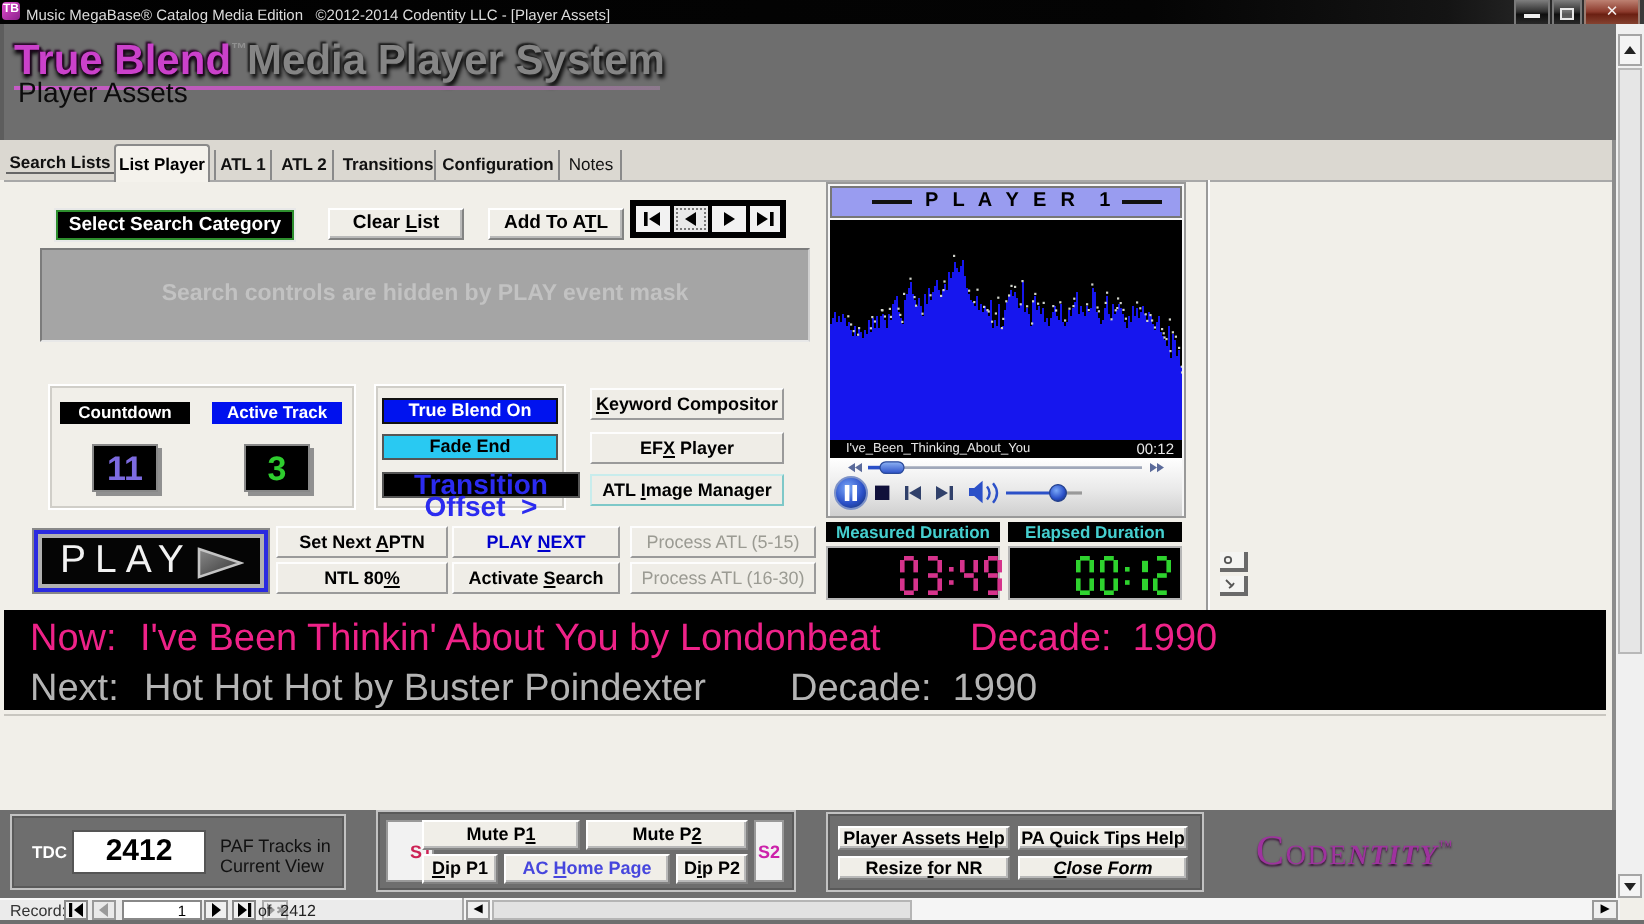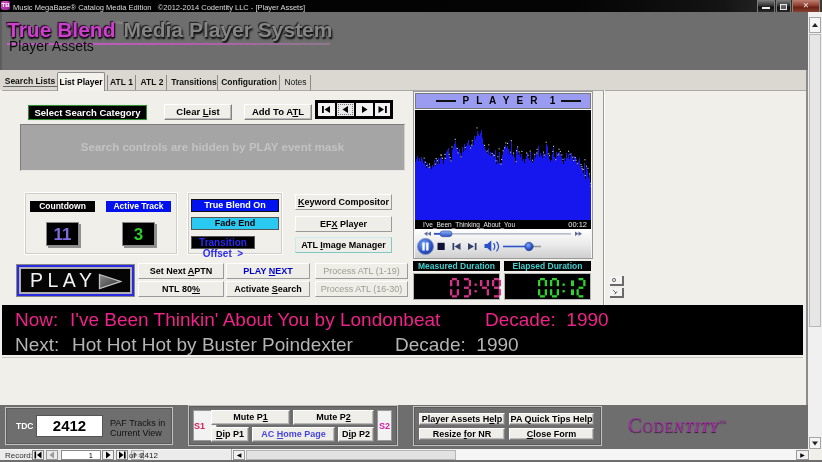--- a/index.html
+++ b/index.html
@@ -77,21 +77,21 @@
 
 <div class="abs" style="left:24px;top:192px;width:154px;height:63px;border:1px solid #fff;box-shadow:0 0 0 1px #d0cec8 inset;"></div>
 <div class="abs" style="left:30px;top:201px;width:65px;height:11px;background:#000;color:#fff;font-size:8.5px;font-weight:bold;text-align:center;line-height:11px;">Countdown</div>
 <div class="abs" style="left:106px;top:201px;width:65px;height:11px;background:#0011ee;color:#fff;font-size:8.5px;font-weight:bold;text-align:center;line-height:11px;">Active Track</div>
 <div class="abs" style="left:46px;top:222px;width:33px;height:24px;background:#000;border:1px solid #888;box-shadow:2px 2px 0 #909090;color:#7d6be0;font-size:17px;font-weight:bold;text-align:center;line-height:23px;">11</div>
 <div class="abs" style="left:122px;top:222px;width:33px;height:24px;background:#000;border:1px solid #888;box-shadow:2px 2px 0 #909090;color:#2ecc2e;font-size:17px;font-weight:bold;text-align:center;line-height:23px;">3</div>
 
 <div class="abs" style="left:187px;top:192px;width:96px;height:63px;border:1px solid #fff;box-shadow:0 0 0 1px #d0cec8 inset;"></div>
 <div class="abs" style="left:191px;top:199px;width:88px;height:13px;background:#0013ef;border:1px solid #111;color:#fff;font-size:9px;font-weight:bold;text-align:center;line-height:11px;">True Blend On</div>
 <div class="abs" style="left:191px;top:217px;width:88px;height:13px;background:#29c9f2;border:1px solid #555;color:#000;font-size:9px;font-weight:bold;text-align:center;line-height:11px;">Fade End</div>
-<div class="abs" style="left:191px;top:236px;width:64px;height:13px;background:#000;border:1px solid #555;color:#2b2bf0;font-size:10px;font-weight:bold;text-align:center;line-height:11px;">Transition Offset&nbsp;&nbsp;&gt;</div>
+<div class="abs" style="left:191px;top:236px;width:99px;height:13px;background:#000;border:1px solid #555;color:#2b2bf0;font-size:14px;font-weight:bold;text-align:center;line-height:11px;">Transition Offset&nbsp;&nbsp;&gt;</div>
 
 <div class="gbtn" style="left:295px;top:194px;width:97px;height:16px;line-height:14px;"><u>K</u>eyword Compositor</div>
 <div class="gbtn" style="left:295px;top:216px;width:97px;height:16px;line-height:14px;">EF<u>X</u> Player</div>
 <div class="gbtn" style="left:295px;top:237px;width:97px;height:16px;line-height:14px;border-color:#7ec8c8;border-top-color:#c8ecec;border-left-color:#c8ecec;">ATL <u>I</u>mage Manager</div>
 
 <div class="abs" style="left:17px;top:265px;width:117px;height:31px;background:#050505;border:2px solid #2a2ae0;box-shadow:inset 0 0 0 2px #b0b0b0;outline:1px solid #888;"></div>
 <div class="abs" style="left:30px;top:272px;width:72px;height:18px;color:#f2f2f2;font-size:19.5px;font-weight:normal;letter-spacing:4.5px;line-height:17px;">PLAY</div>
 <div class="abs" style="left:98px;top:273px;width:24px;height:17px;">
     <svg width="24" height="17">
       <defs>
@@ -99,21 +99,21 @@
           <stop offset="0" stop-color="#8a8a8a"></stop>
           <stop offset="1" stop-color="#333"></stop>
         </linearGradient>
       </defs>
       <path d="M1.5 1.5 L22.5 8.5 L1.5 15.5 z" fill="url(#pt)" stroke="#c4c4c4" stroke-width="1.3"></path>
     </svg>
   </div>
 
 <div class="gbtn" style="left:138px;top:263px;width:86px;height:16px;line-height:14px;">Set Next <u>A</u>PTN</div>
 <div class="gbtn" style="left:226px;top:263px;width:84px;height:16px;line-height:14px;color:#0000cc;">PLAY <u>N</u>EXT</div>
-<div class="gbtn" style="left:315px;top:263px;width:93px;height:16px;line-height:14px;color:#9b9b93;font-weight:normal;">Process ATL (1-19)</div>
+<div class="gbtn" style="left:315px;top:263px;width:93px;height:16px;line-height:14px;color:#9b9b93;font-weight:normal;">Process ATL (5-15)</div>
 <div class="gbtn" style="left:138px;top:281px;width:86px;height:16px;line-height:14px;">NTL 80<u>%</u></div>
 <div class="gbtn" style="left:226px;top:281px;width:84px;height:16px;line-height:14px;">Activate <u>S</u>earch</div>
 <div class="gbtn" style="left:315px;top:281px;width:93px;height:16px;line-height:14px;color:#9b9b93;font-weight:normal;">Process ATL (16-30)</div>
 
 <div class="abs" style="left:413px;top:91px;width:180px;height:168px;background:#f6f6f6;border:1px solid #999;"></div>
 <div class="abs" style="left:415px;top:93px;width:176px;height:16px;background:#999cf0;border:1px solid #777;"></div>
 <div class="abs" style="left:462px;top:94px;width:96px;height:14px;color:#000;font-size:10px;font-weight:bold;text-align:center;line-height:14px;letter-spacing:2.2px;white-space:nowrap;">P L A Y E R&nbsp; 1</div>
 <div class="abs" style="left:436px;top:100px;width:20px;height:2px;background:#111;"></div>
 <div class="abs" style="left:561px;top:100px;width:20px;height:2px;background:#111;"></div>
 
@@ -330,33 +330,33 @@
 <div class="abs" style="left:2px;top:357px;width:801px;height:1px;background:#c8c6c0;"></div>
 
 <div class="abs" style="left:0;top:405px;width:810px;height:44px;background:#6e6e6e;"></div>
 
 <div class="abs" style="left:5px;top:407px;width:168px;height:38px;border:1px solid #c2c2c2;box-shadow:inset 0 0 0 1px #5a5a5a;"></div>
 <div class="abs" style="left:16px;top:421px;color:#fff;font-size:8.5px;font-weight:bold;">TDC</div>
 <div class="abs" style="left:36px;top:415px;width:67px;height:22px;background:#fff;border:1px solid #555;color:#000;font-size:15px;font-weight:bold;text-align:center;line-height:20px;">2412</div>
 <div class="abs" style="left:110px;top:418px;color:#111;font-size:9px;line-height:10px;">PAF Tracks in<br>Current View</div>
 
 <div class="abs" style="left:188px;top:405px;width:210px;height:41px;border:1px solid #c2c2c2;box-shadow:inset 0 0 0 1px #5a5a5a;"></div>
-<div class="abs" style="left:193px;top:410px;width:24px;height:31px;background:#f2f2f2;border:1px solid #999;color:#cc2255;font-size:9px;font-weight:bold;text-align:left;line-height:30px;">S1</div>
+<div class="abs" style="left:193px;top:410px;width:24px;height:31px;background:#f2f2f2;border:1px solid #999;color:#cc2255;font-size:9px;font-weight:bold;text-align:right;line-height:30px;">S1</div>
 <div class="btn" style="left:211px;top:410px;width:79px;height:15px;line-height:13px;">Mute P<u>1</u></div>
 <div class="btn" style="left:293px;top:410px;width:81px;height:15px;line-height:13px;">Mute P<u>2</u></div>
 <div class="btn" style="left:211px;top:427px;width:38px;height:15px;line-height:13px;"><u>D</u>ip P1</div>
 <div class="btn" style="left:252px;top:427px;width:83px;height:15px;line-height:13px;color:#4646dd;">AC <u>H</u>ome Page</div>
 <div class="btn" style="left:338px;top:427px;width:36px;height:15px;line-height:13px;">D<u>i</u>p P2</div>
 <div class="abs" style="left:377px;top:410px;width:15px;height:31px;background:#f2f2f2;border:1px solid #999;color:#cc22aa;font-size:9px;font-weight:bold;text-align:center;line-height:30px;">S2</div>
 
 <div class="abs" style="left:413px;top:406px;width:189px;height:40px;border:1px solid #c2c2c2;box-shadow:inset 0 0 0 1px #5a5a5a;"></div>
 <div class="btn" style="left:419px;top:413px;width:86px;height:12px;line-height:10px;">Player Assets H<u>e</u>lp</div>
 <div class="btn" style="left:509px;top:413px;width:85px;height:12px;line-height:10px;">PA Quick Tips Help</div>
 <div class="btn" style="left:419px;top:428px;width:86px;height:12px;line-height:10px;">Resize <u>f</u>or NR</div>
-<div class="btn" style="left:509px;top:428px;width:85px;height:12px;line-height:10px;"><u>C</u>lose Form</div>
+<div class="btn" style="left:509px;top:428px;width:85px;height:12px;line-height:10px;font-style:italic;"><u>C</u>lose Form</div>
 
 <div class="abs" style="left:628px;top:413px;width:120px;height:22px;font-family:'Liberation Serif',serif;color:#9e339e;white-space:nowrap;letter-spacing:0.8px;text-shadow:0 1px 1px #3a113a;">
   <span style="font-size:21px;">C</span><span style="font-size:14px;">ODE</span><span style="font-size:14px;font-weight:bold;font-style:italic;">NTITY</span><span style="font-size:7px;vertical-align:7px;">™</span>
 </div>
 
 <div class="abs" style="left:0;top:449px;width:810px;height:11px;background:#ebebeb;border-top:1px solid #fafafa;"></div>
 <div class="abs" style="left:5px;top:451px;color:#333;font-size:8px;">Record:</div>
 <div class="abs" style="left:32px;top:450px;width:12px;height:10px;background:#f0f0f0;border:1px solid #888;">
     <svg width="10" height="8">
       <rect x="1.5" y="0.5" width="1.6" height="7" fill="#000"></rect>

